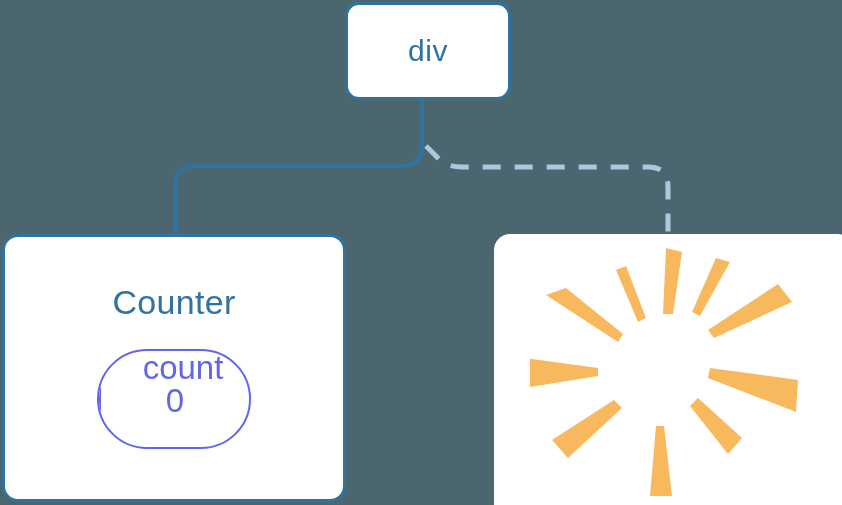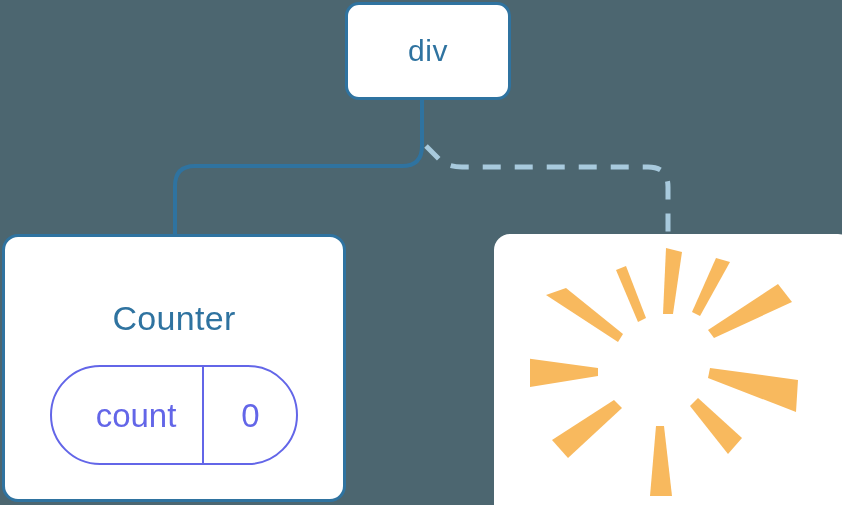--- a/index.html
+++ b/index.html
@@ -61,39 +61,40 @@
   }
 
   
   #node-counter {
     left: 2px;
     top: 234px;
     width: 344px;
     height: 268px;
     border-radius: 16px;
     justify-content: flex-start;
-    padding-top: 64px;
+    padding-top: 48px;
   }
   #node-counter .node-title {
     font-size: 34px;
     color: #2f73a0;
     letter-spacing: 0.3px;
     line-height: 1;
     margin-bottom: 30px;
   }
 
   
   .state-pill {
     display: flex;
     align-items: stretch;
     border: 2px solid #6366e8;
     border-radius: 999px;
     height: 96px;
     overflow: hidden;
     background: #ffffff;
+    flex-direction: column;
   }
   .state-pill .pill-key,
   .state-pill .pill-val {
     display: flex;
     align-items: center;
     justify-content: center;
     color: #6366e8;
     font-size: 33px;
     line-height: 1;
   }

